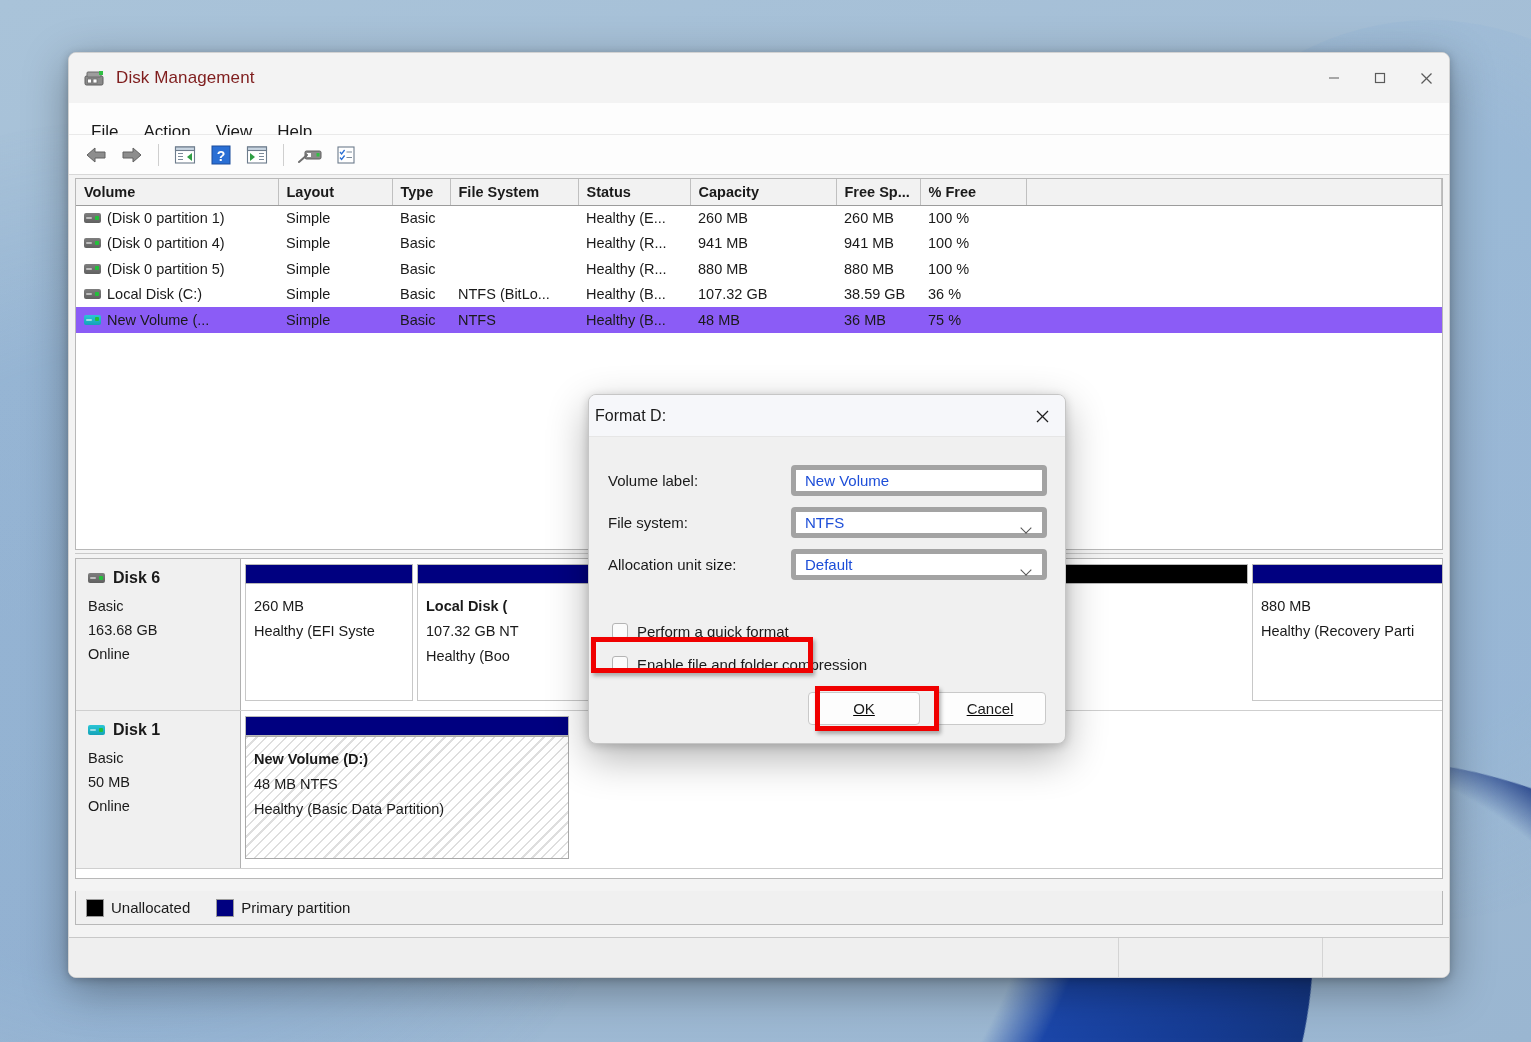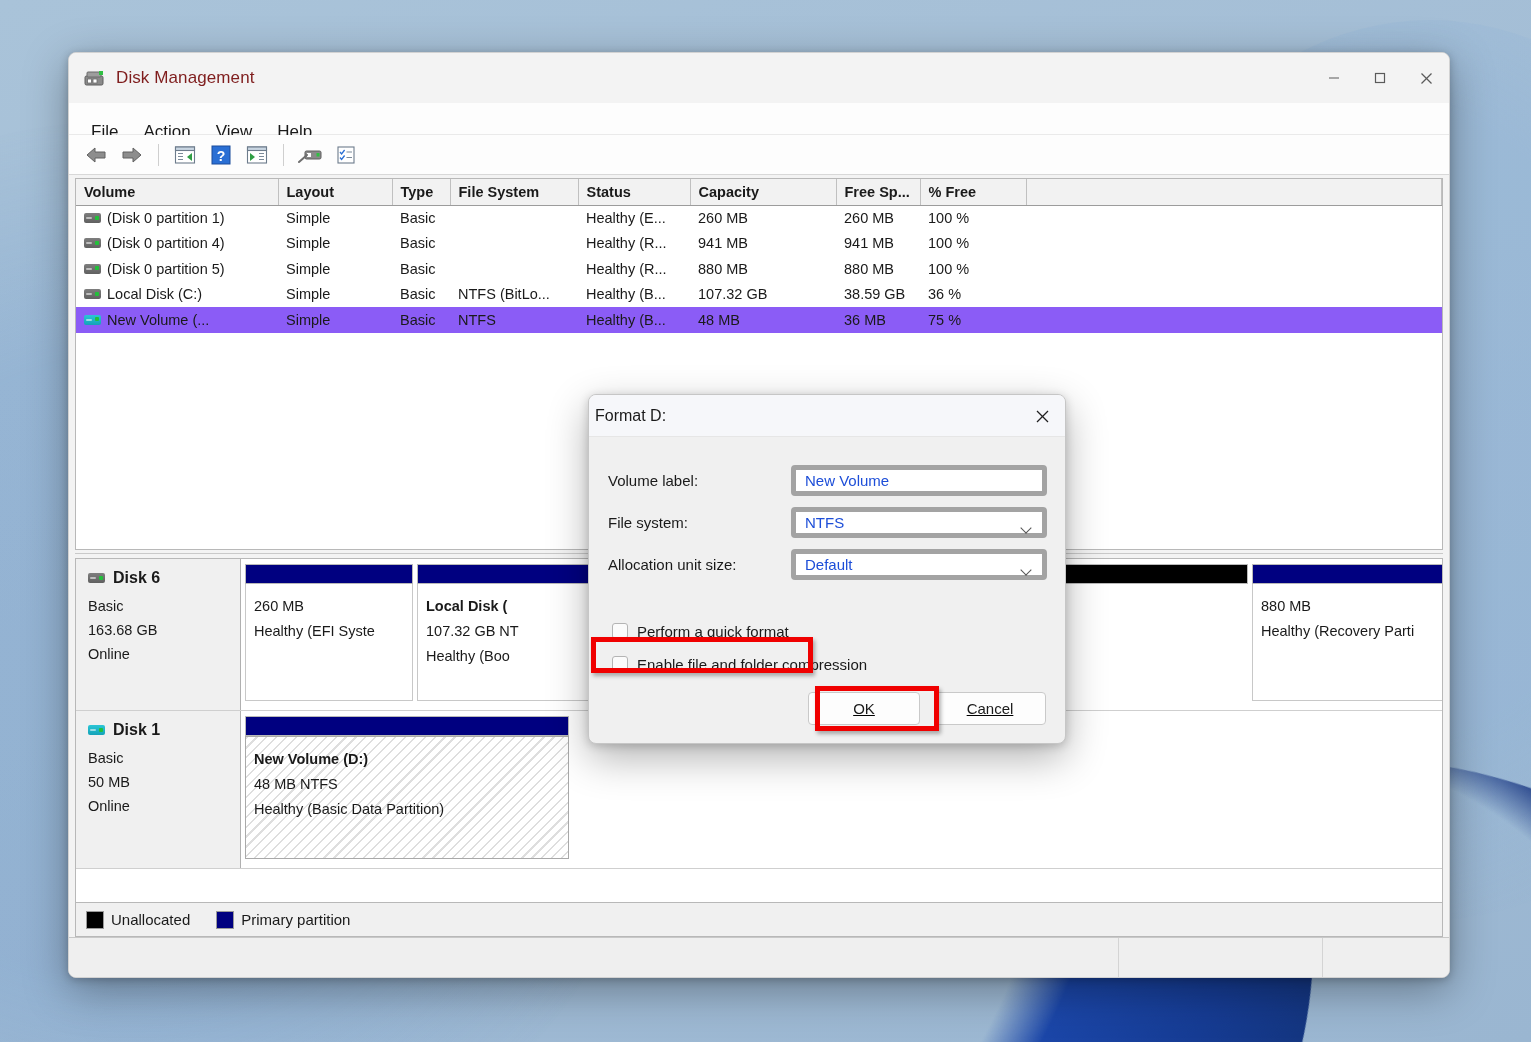--- a/index.html
+++ b/index.html
@@ -199,21 +199,21 @@
     background-color: #ffffff;
     background-image: repeating-linear-gradient(135deg, #dedede 0px, #dedede 1.5px, #ffffff 1.5px, #ffffff 7px);
     border: 1px solid #a9a9a9;
   }
   .partbody.unallocbody { border: none; padding-left: 10px; }
   .partbody .ptitle { font-weight: bold; }
 
   
   #legend {
     height: 34px; flex: none;
-    margin: 0 6px;
+    margin: 12px 6px;
     background: #f0f0f0;
     border: 1px solid #b8b8b8;
     border-top: none;
     display: flex; align-items: center;
     padding-left: 10px; gap: 7px;
     font-size: 15px; color: #1a1a1a;
   }
   .swatch { width: 18px; height: 18px; border: 1px solid #9a9a9a; flex:none; }
   .swatch.black { background: #000; }
   .swatch.navy  { background: #000080; }

